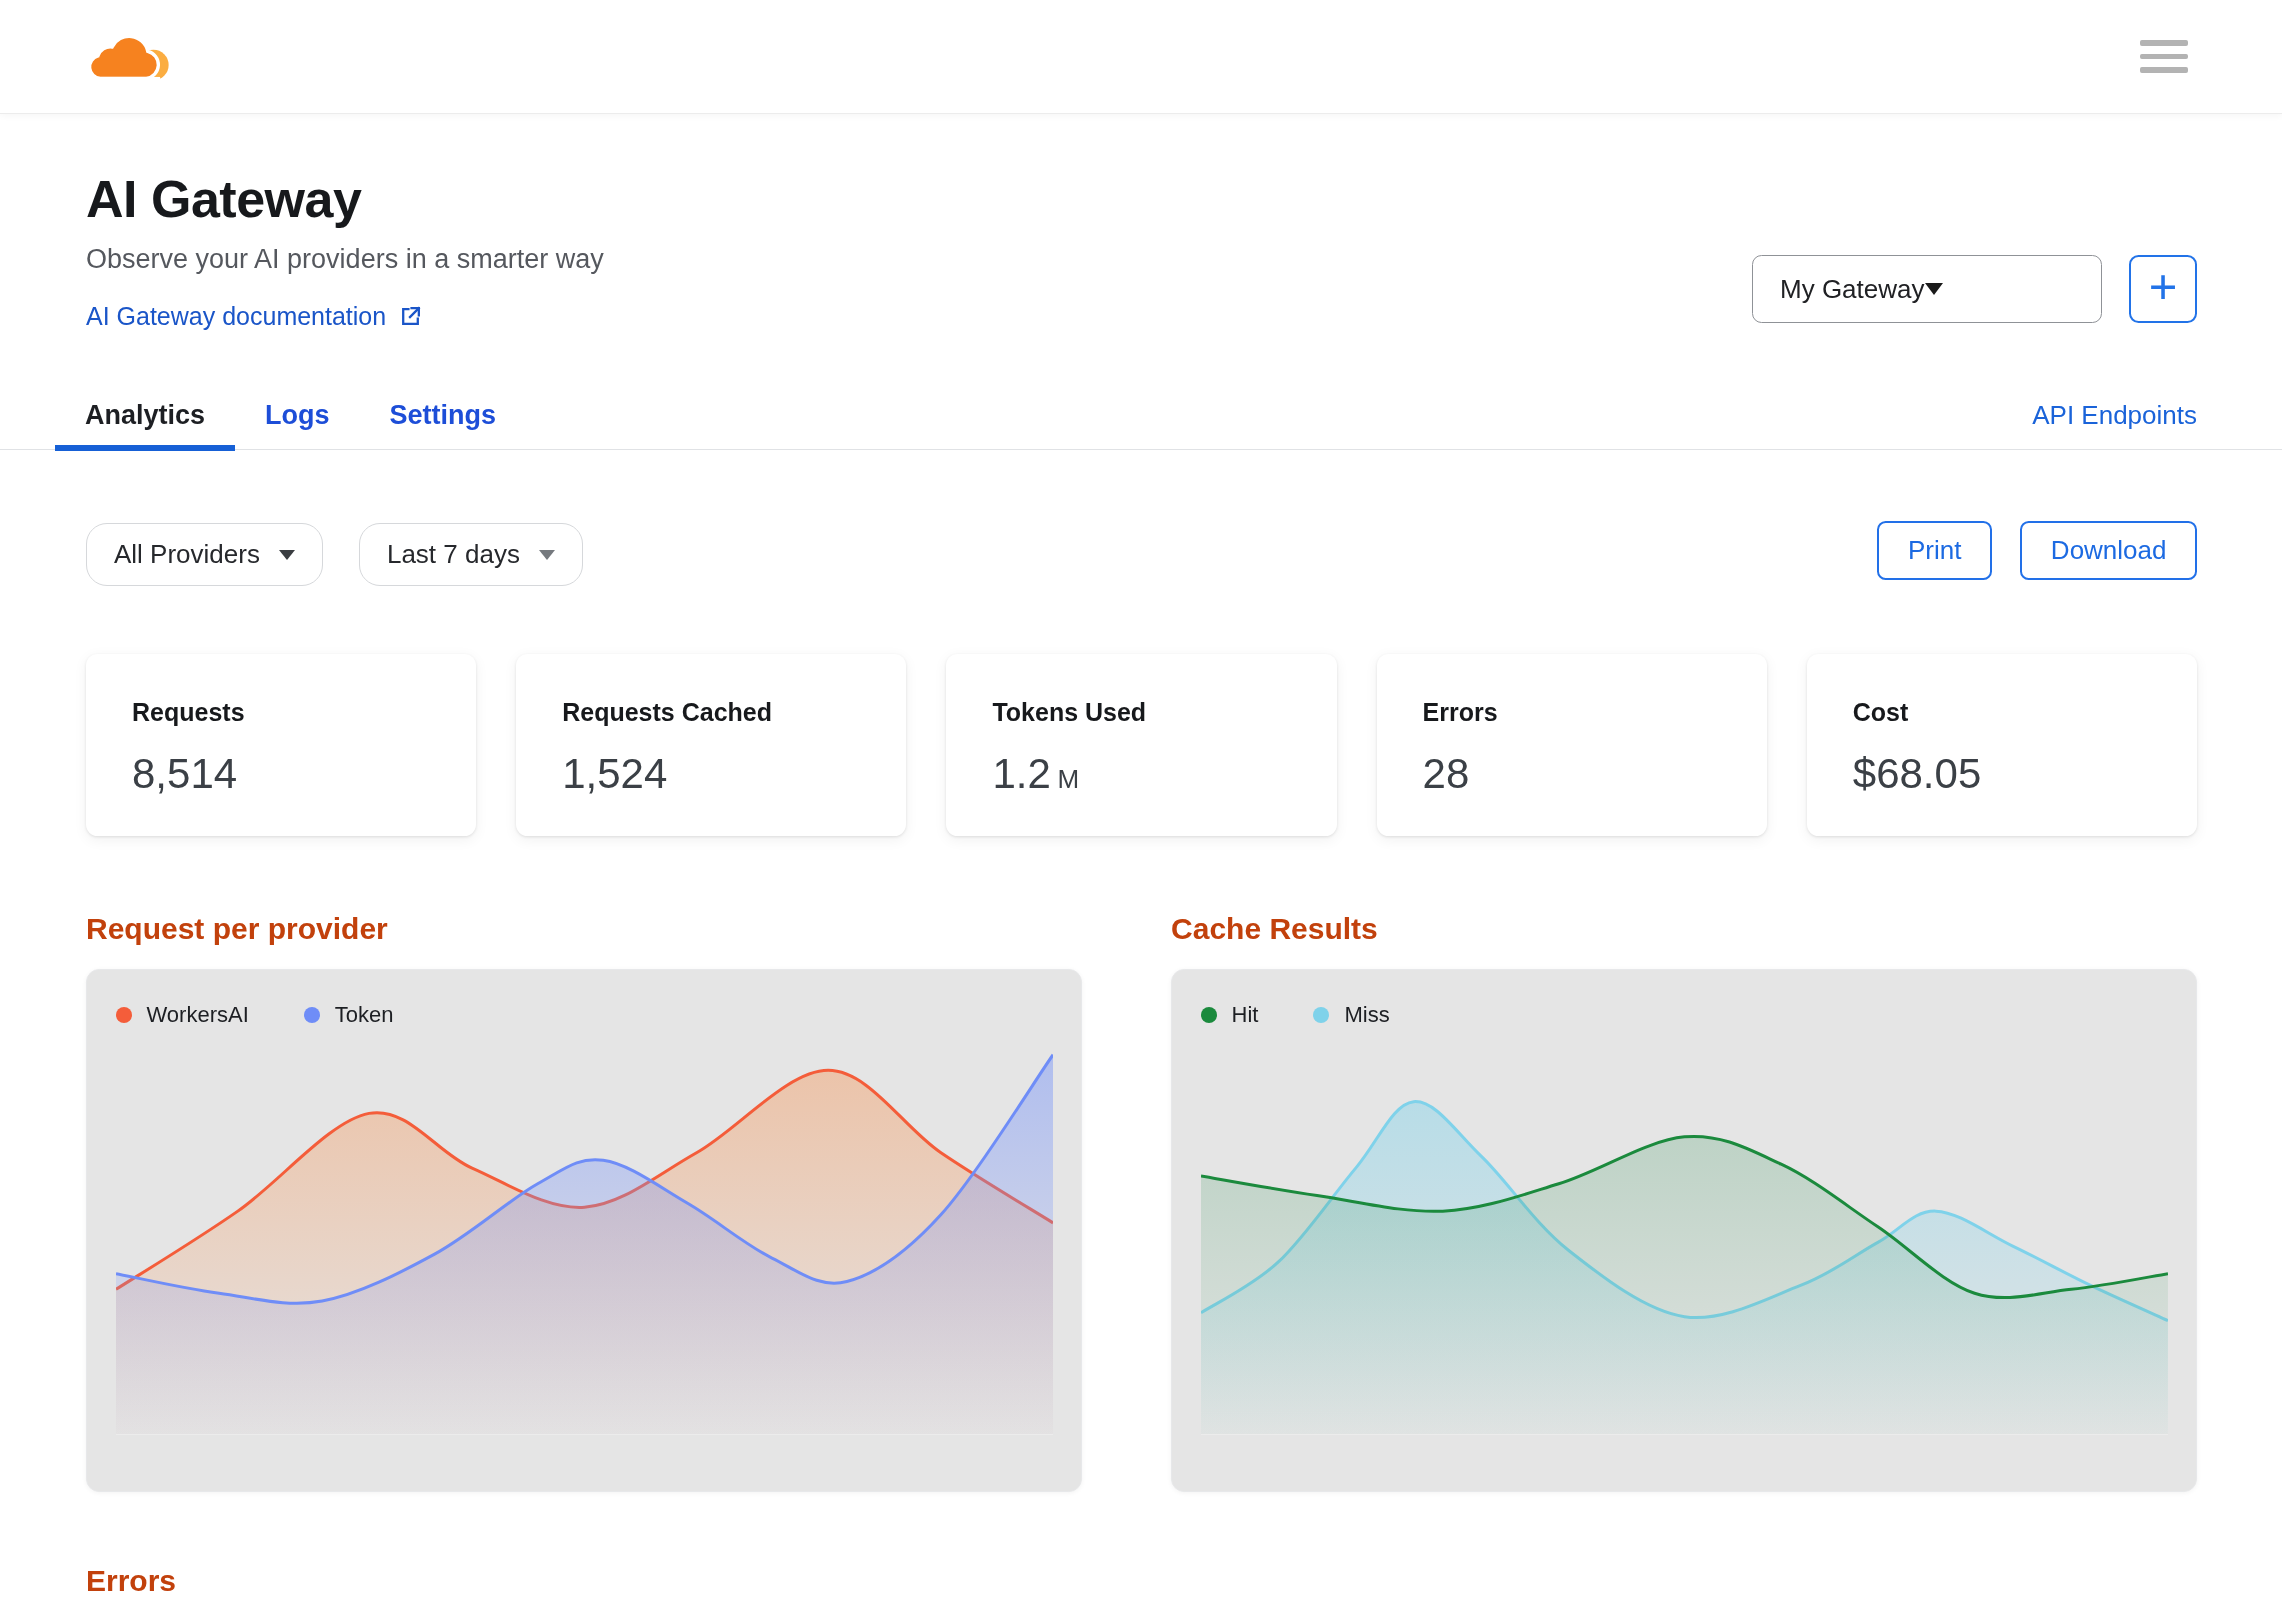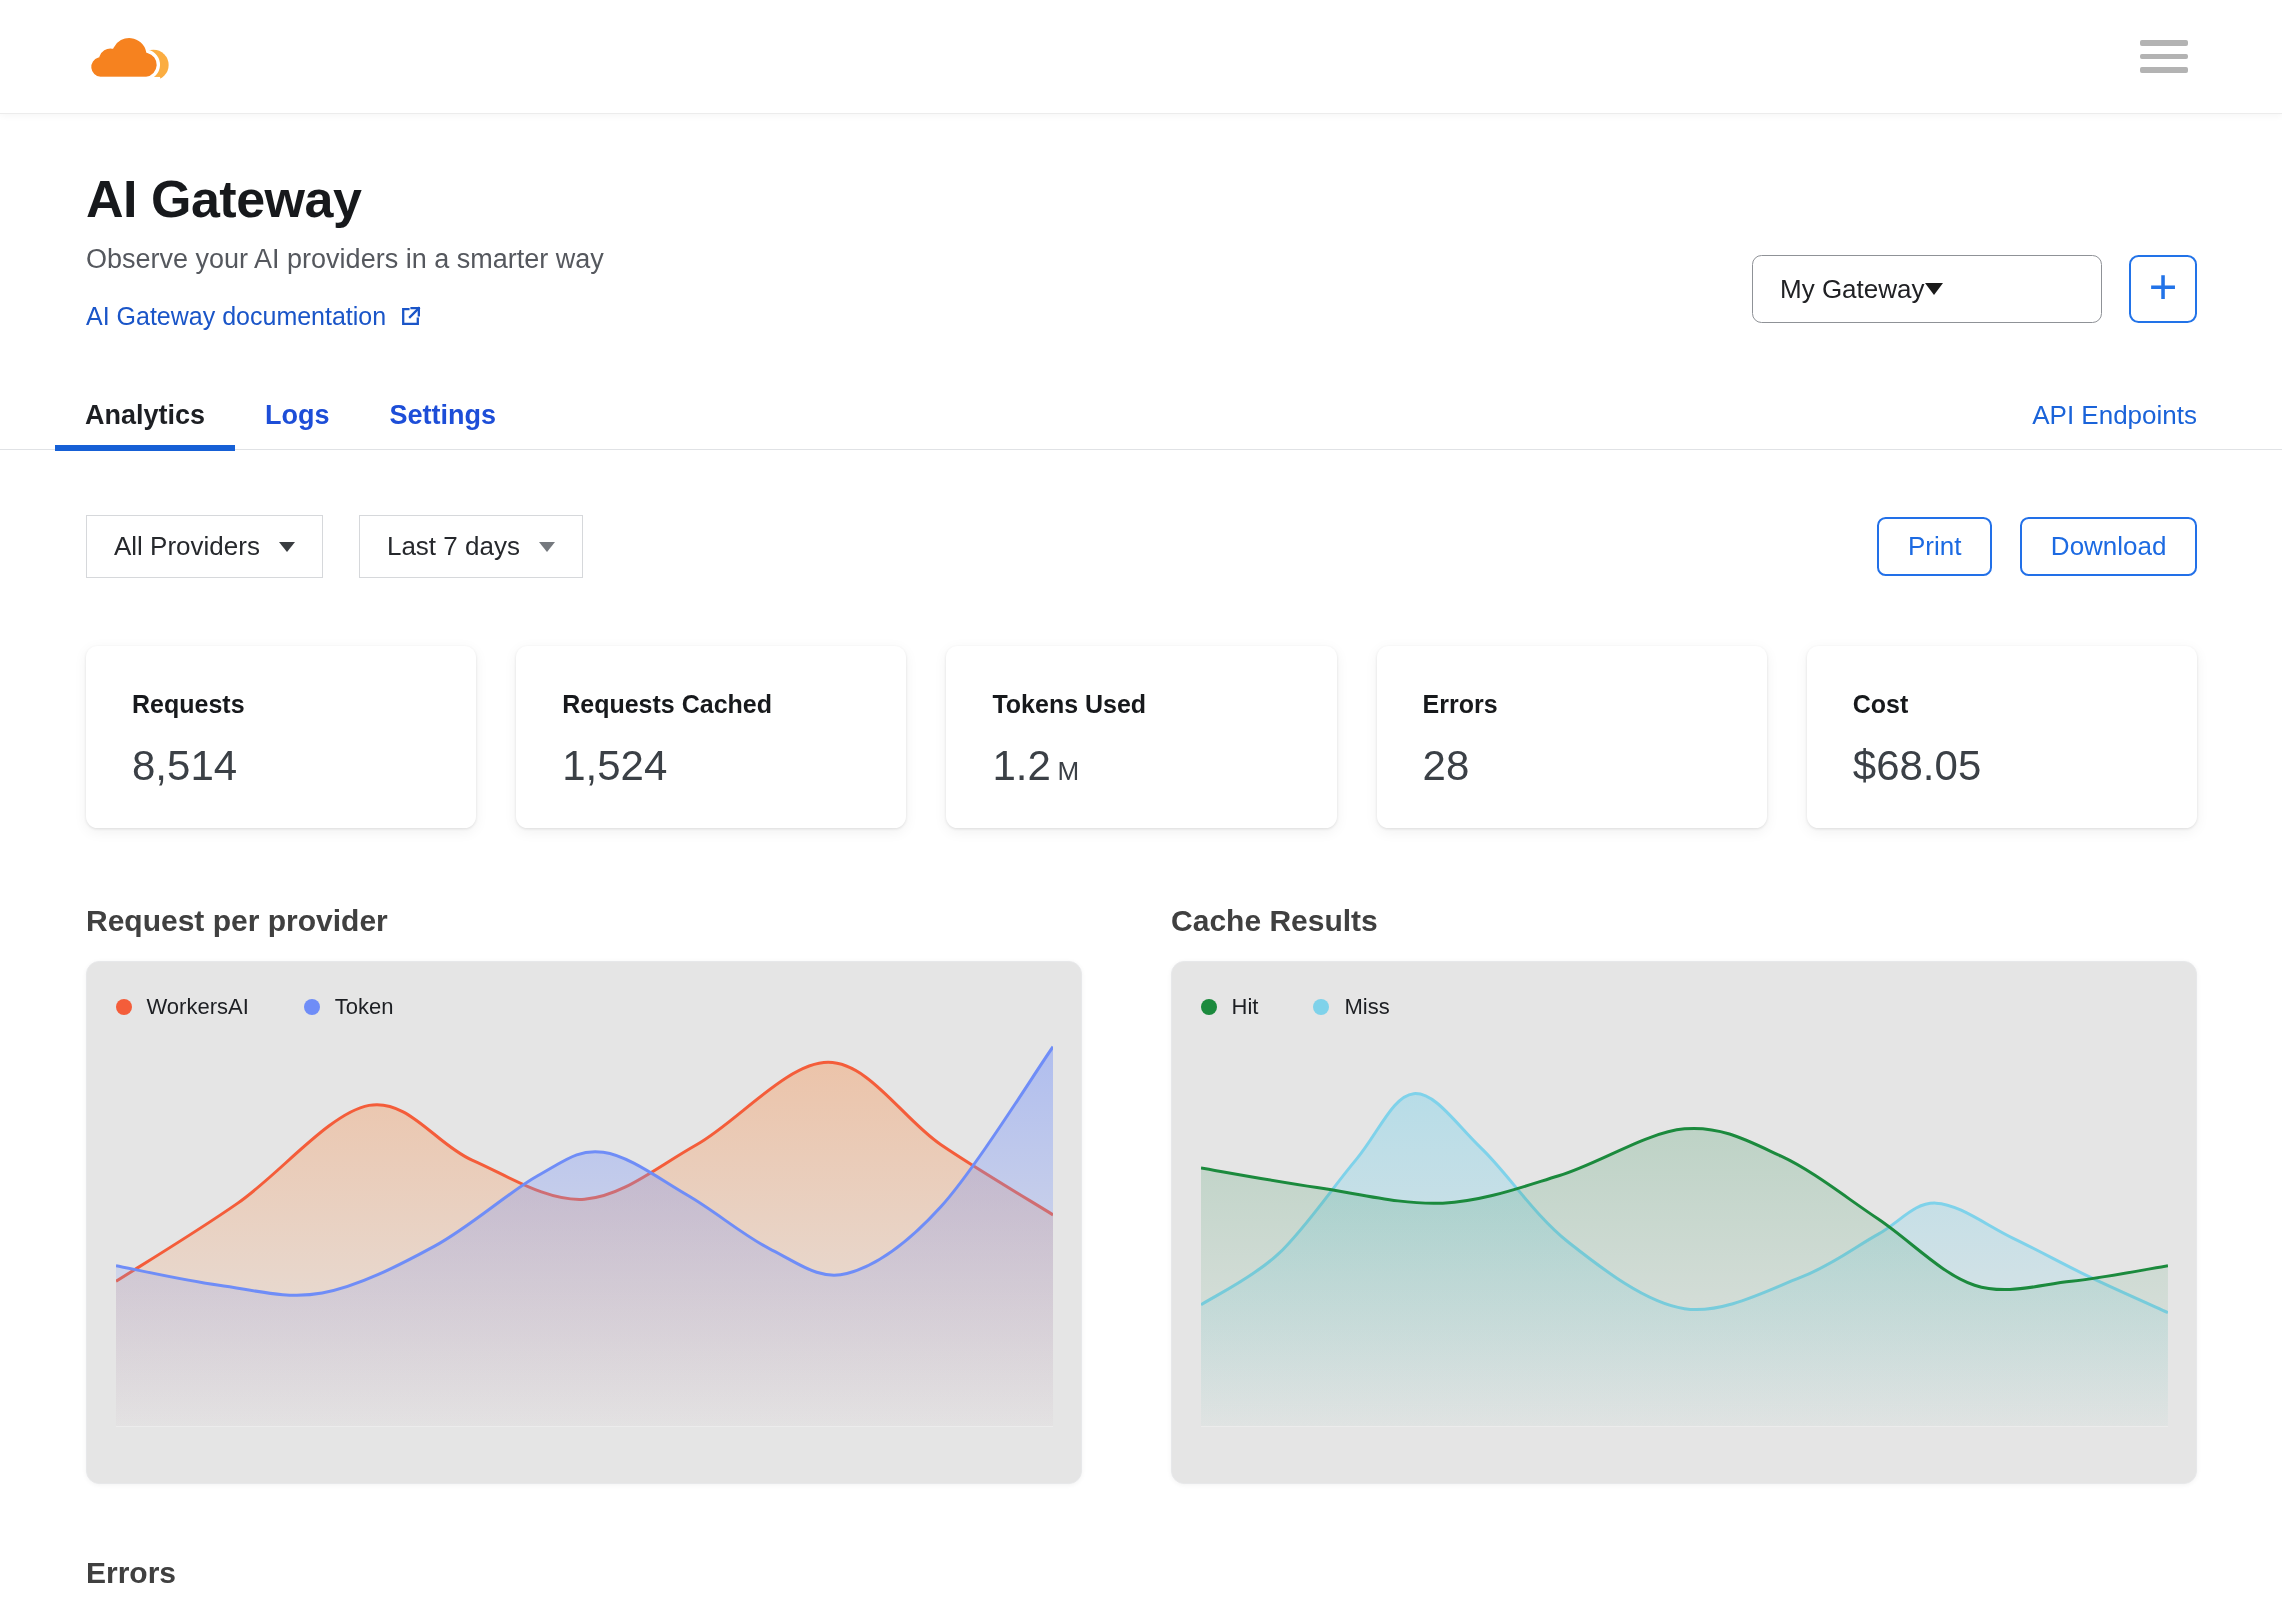--- a/index.html
+++ b/index.html
@@ -51,22 +51,22 @@
     padding:0 30px; display:flex; align-items:center; font-size:27px; color:#1d4ed8;
     position:relative; cursor:pointer;font-weight:bold;
   }
   .tab.active { color:#1d1f23; font-weight:700; }
   .tab.active::after { content:""; position:absolute; left:0; right:0; bottom:-1.9px; height:5.7px; background:#1660d6; }
   .api-link { margin-left:auto; align-self:center; font-size:26px; color:#1a63d9; text-decoration:none; cursor:pointer; }
 
   
   .filter-row { margin:65px 86px 0; display:flex; align-items:center; gap:36px; }
   .pill {
-    height:63px; border:1.9px solid #d6d8db; border-radius:0; background:#fff;
-    display:flex; align-items:center; gap:19px; padding:0 27px; font-size:26px; color:#26282c; cursor:pointer;
+    height:63px; border:1.9px solid #d6d8db; border-radius:21px; background:#fff;
+    display:flex; align-items:center; gap:19px; padding:0 27px; font-size:26px; color:#26282c; cursor:pointer;margin-top:8px;
   }
   .pill .caret-sm { width:0; height:0; border-left:8.6px solid transparent; border-right:8.6px solid transparent; border-top:10.5px solid #3a3d41; }
   .pill.range .caret-sm { border-top-color:#75797e; }
   .filter-actions { margin-left:auto; display:flex; gap:28.5px; }
   .action-btn {
     height:59px; border:2.4px solid #2270e8; border-radius:8.6px; background:#fff;
     color:#1c6ae2; font-size:26px; padding:0 28.5px; display:flex; align-items:center; cursor:pointer;
     font-family:"Liberation Sans", sans-serif;
     text-align:center;
   }
@@ -76,21 +76,21 @@
   .stat-card {
     background:#fff; border-radius:11.4px; padding:44px 46px 38px;
     box-shadow:0 1px 2.9px rgba(0,0,0,0.10), 0 3.8px 13.3px rgba(0,0,0,0.06);
   }
   .stat-label { font-size:25px; font-weight:700; color:#17191c; }
   .stat-value { margin-top:23px; font-size:42px; color:#3b4046; }
   .stat-suffix { font-size:26px; margin-left:6.7px; color:#3b4046; }
 
   
   .charts-grid { margin:76px 86px 0; display:grid; grid-template-columns:1fr 1.03fr; gap:89px; }
-  .chart-title { font-size:30px; font-weight:700; color:#404040; margin-bottom:23px; }
+  .chart-title { font-size:30px; font-weight:700; color:#c2410c; margin-bottom:23px; }
   .chart-card {
     background:#e5e5e5; border:1px solid #e7e8ea; border-radius:13.3px;
     box-shadow:0 1px 4.8px rgba(0,0,0,0.05);
     padding:32px 28.5px 0; height:523px;
   }
   .legend { display:flex; align-items:center; gap:55px; }
   .legend-item { display:flex; align-items:center; gap:15px; cursor:pointer; }
   .legend-dot { width:16px; height:16px; border-radius:50%; background:#888; }
   .legend-label { font-size:22px; color:#1d1f23; }
   .plot { margin-top:15px; height:392px; border-bottom:1.9px solid #ececec; }

